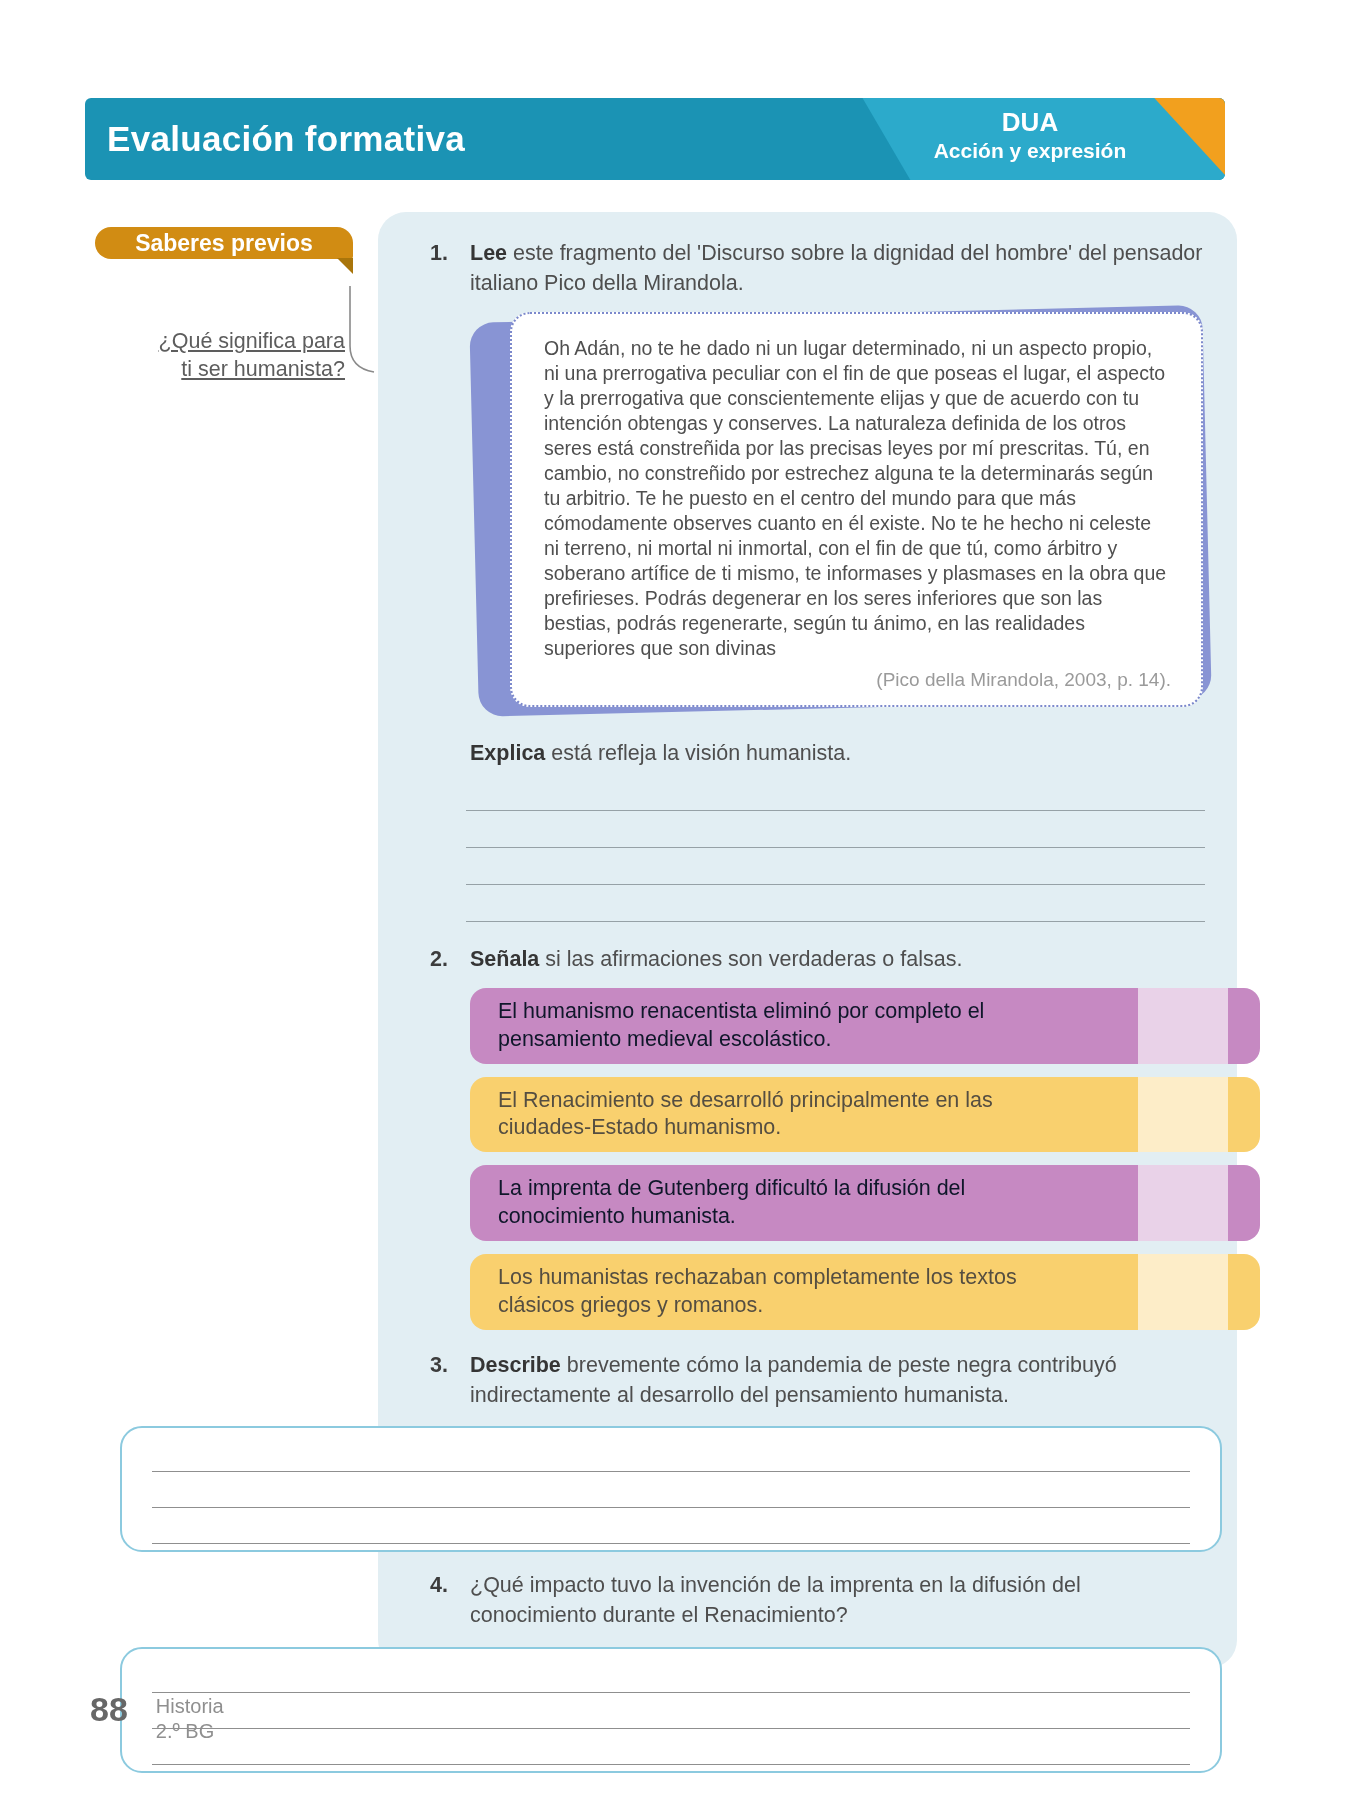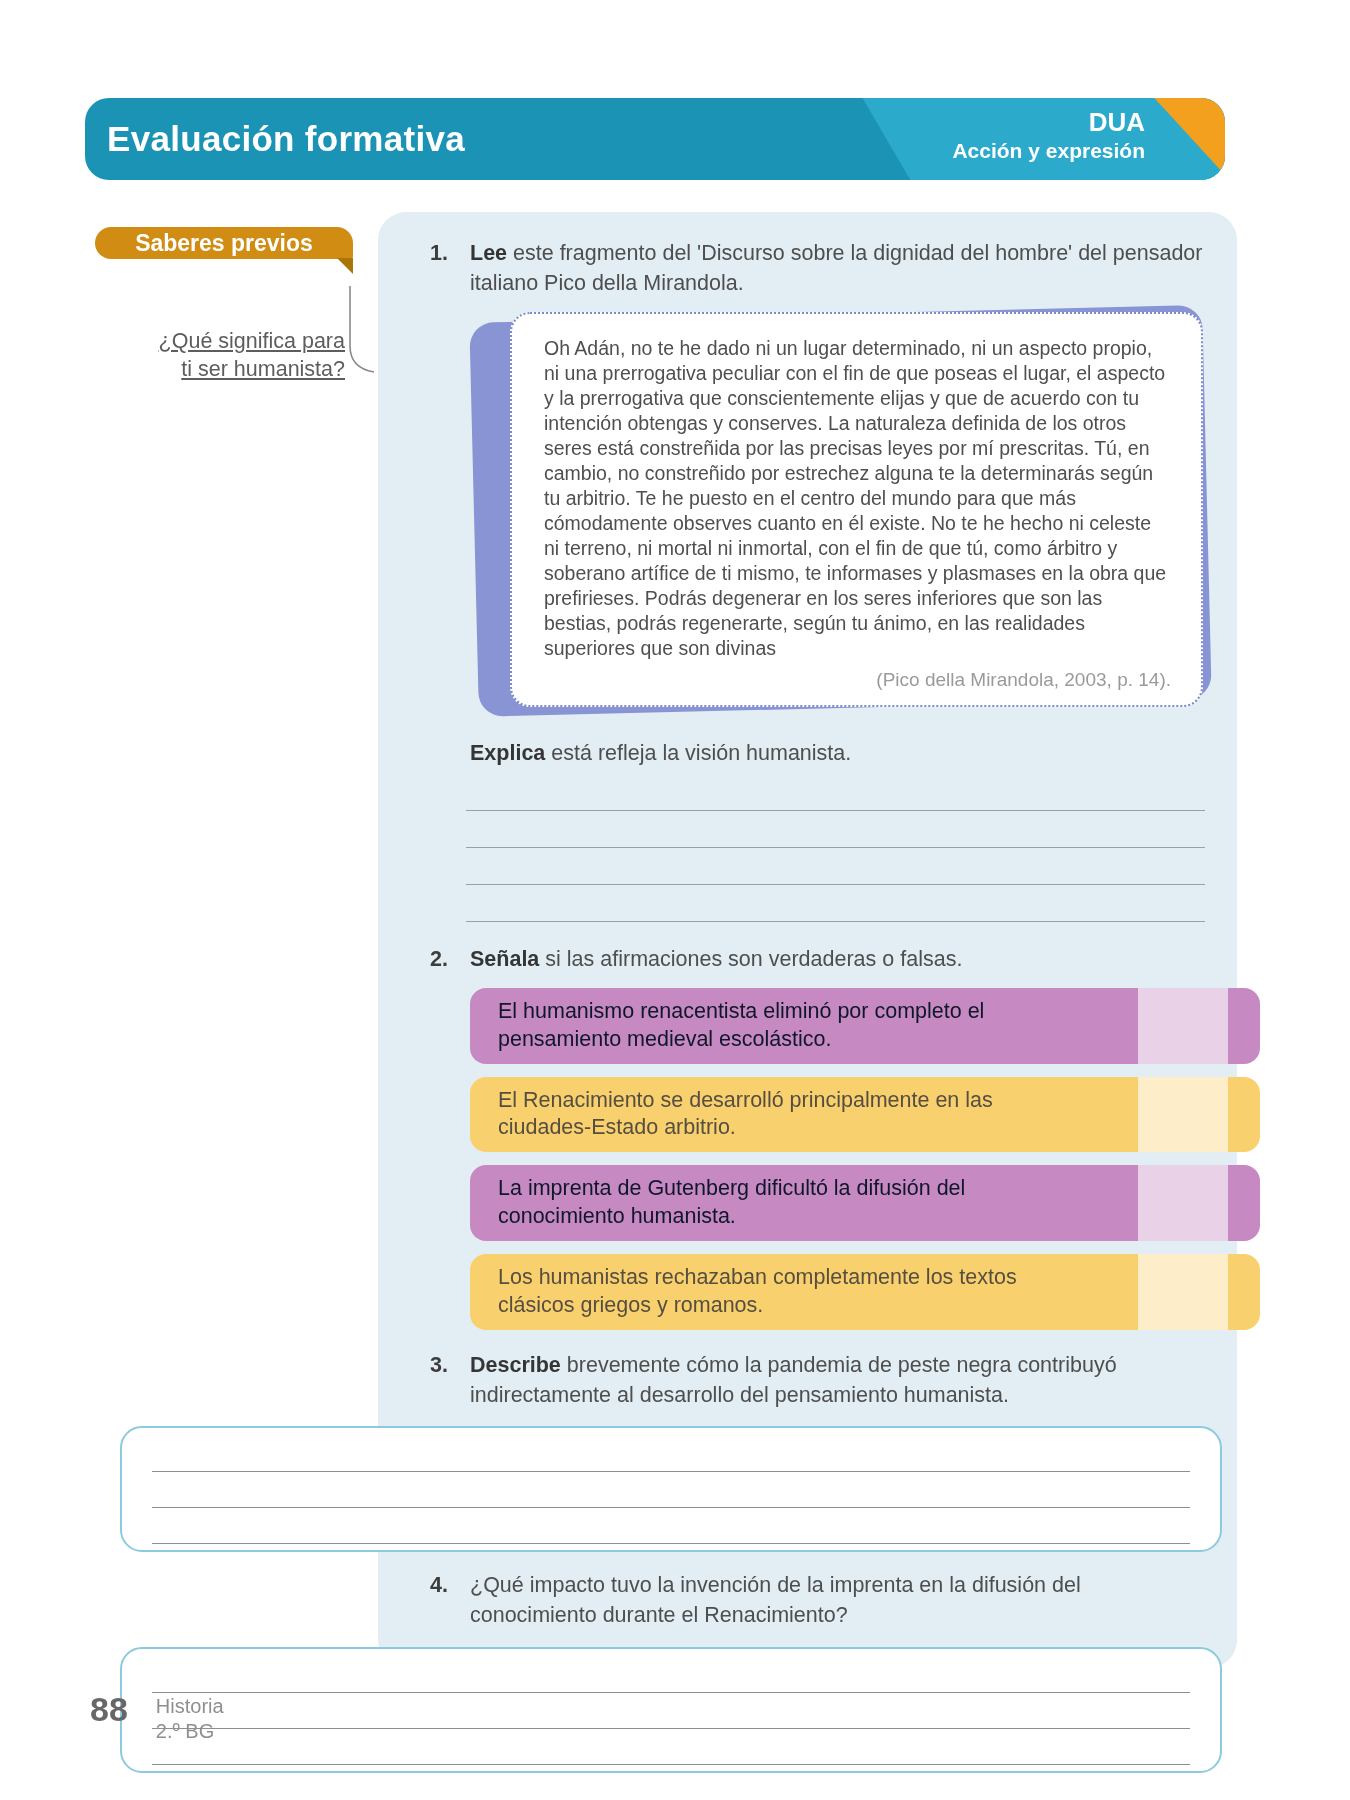--- a/index.html
+++ b/index.html
@@ -1,28 +1,28 @@
 <!DOCTYPE html>
 <html><head>
 <meta charset="utf-8">
 <style>
   html,body{margin:0;padding:0;background:#ffffff;}
   .page{position:relative;width:1350px;height:1800px;background:#ffffff;
         font-family:"Liberation Sans",sans-serif;color:#4e4e4e;overflow:hidden;}
 
   
   .header{position:absolute;left:85px;top:98px;width:1140px;height:82px;
-          background:#1b93b4;border-radius:24px;overflow:hidden;}
+          background:#1b93b4;border-radius:6px;overflow:hidden;}
   .hdr-cyan{position:absolute;inset:0;background:#2caacb;
             clip-path:polygon(68.2% 0,100% 0,100% 100%,72.4% 100%);}
   .hdr-orange{position:absolute;inset:0;background:#f2a01e;
               clip-path:polygon(93.8% 0,100% 0,100% 94%);}
   .hdr-title{position:absolute;left:22px;top:0;height:82px;display:flex;align-items:center;
              color:#fff;font-size:35px;font-weight:700;letter-spacing:.3px;}
-  .hdr-dua{position:absolute;right:80px;top:10px;width:230px;text-align:right;color:#fff;}
+  .hdr-dua{position:absolute;right:80px;top:10px;width:230px;text-align:center;color:#fff;}
   .hdr-dua .dua{font-size:26px;font-weight:700;line-height:1.15;}
   .hdr-dua .dua-sub{font-size:21px;font-weight:700;line-height:1.25;}
 
   
   .badge{position:absolute;left:95px;top:227px;width:258px;height:32px;background:#d18c13;
          border-radius:22px 22px 4px 22px;display:flex;align-items:center;justify-content:center;
          color:#fff;font-size:23px;font-weight:700;}
   .badge::after{content:"";position:absolute;right:0;bottom:-15px;width:0;height:0;
                 border-top:16px solid #a9750b;border-left:16px solid transparent;}
   .side-q{position:absolute;left:75px;top:328px;width:270px;text-align:right;
@@ -125,21 +125,21 @@
       <div class="qnum">2.</div>
       <div class="qtext"><b>Señala</b><span> si las afirmaciones son verdaderas o falsas.</span></div>
     </div>
 
     <div class="statements">
       <div class="st st-purple">
         <div class="st-inner">El humanismo renacentista eliminó por completo el pensamiento medieval escolástico.</div>
         <div class="st-strip"></div>
       </div>
       <div class="st st-yellow">
-        <div class="st-inner">El Renacimiento se desarrolló principalmente en las ciudades-Estado arbitrio.</div>
+        <div class="st-inner">El Renacimiento se desarrolló principalmente en las ciudades-Estado humanismo.</div>
         <div class="st-strip"></div>
       </div>
       <div class="st st-purple">
         <div class="st-inner">La imprenta de Gutenberg dificultó la difusión del conocimiento humanista.</div>
         <div class="st-strip"></div>
       </div>
       <div class="st st-yellow">
         <div class="st-inner">Los humanistas rechazaban completamente los textos clásicos griegos y romanos.</div>
         <div class="st-strip"></div>
       </div>

